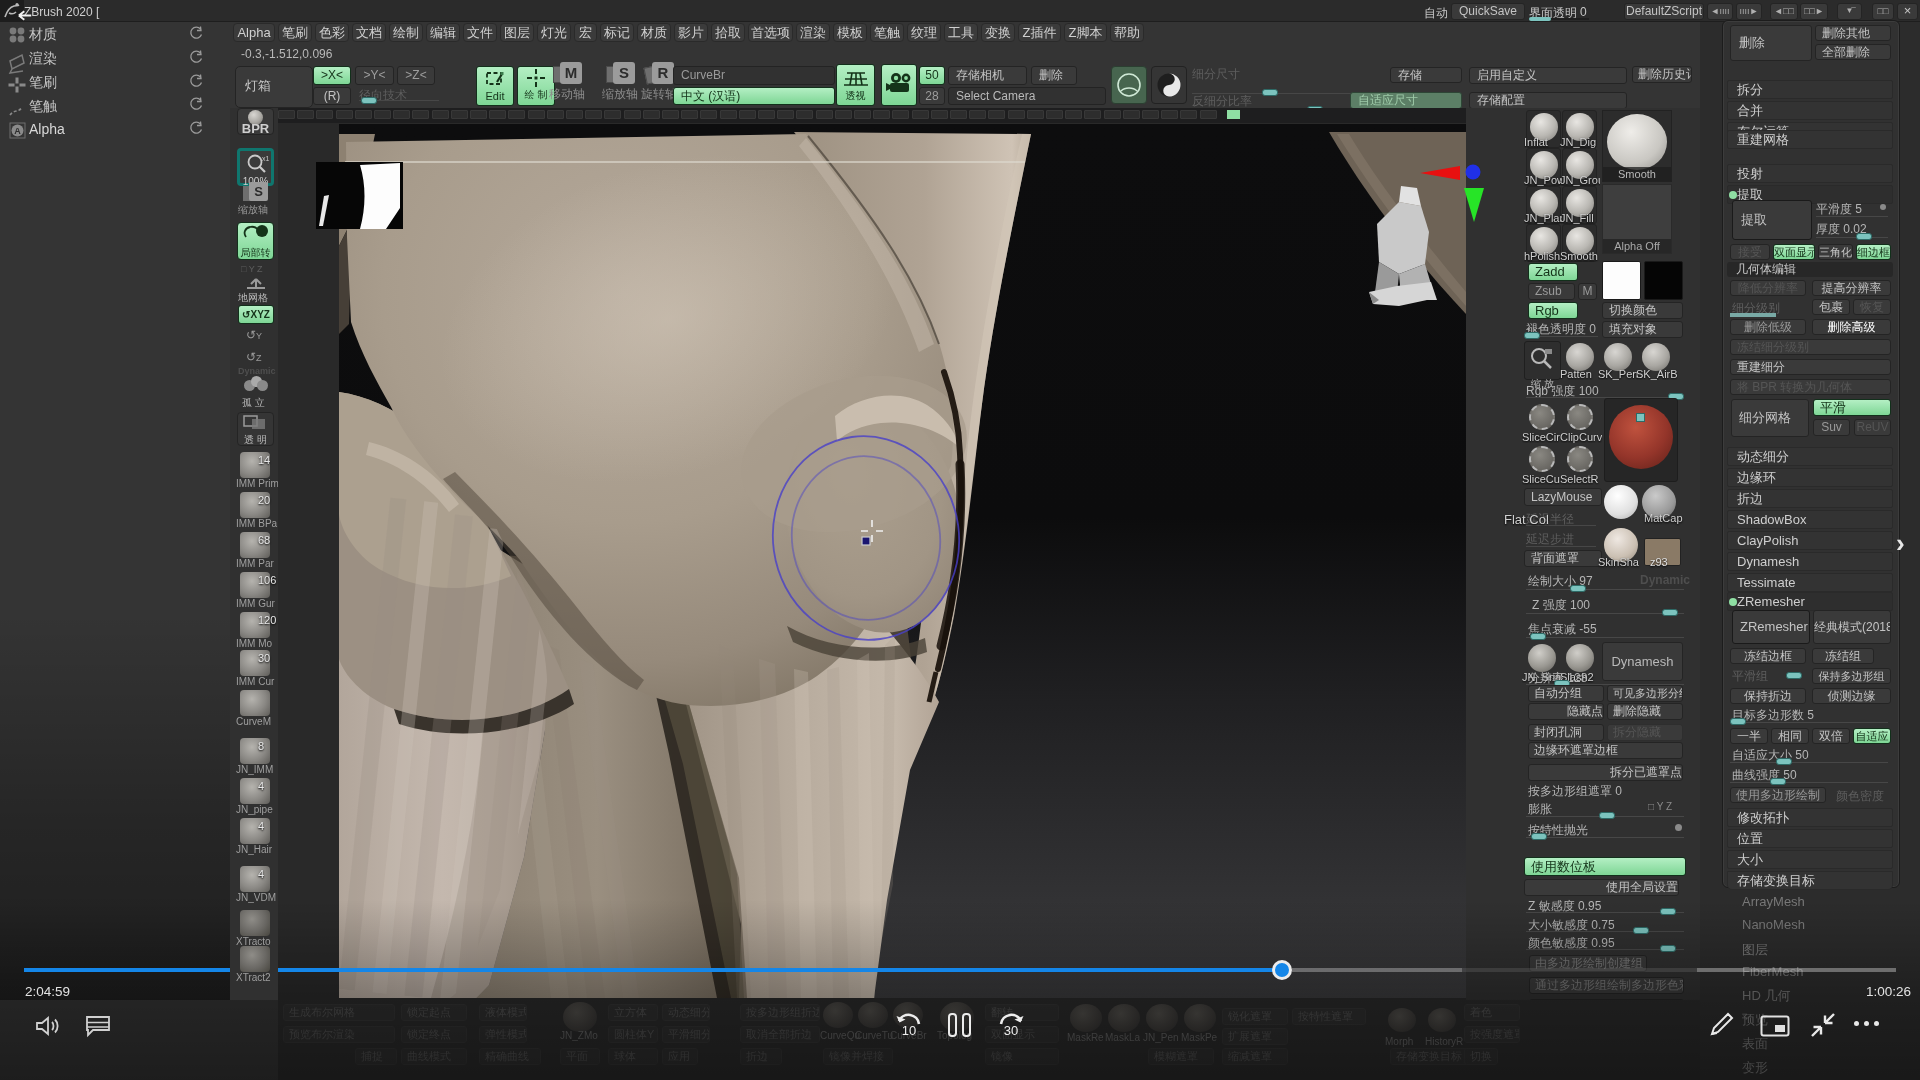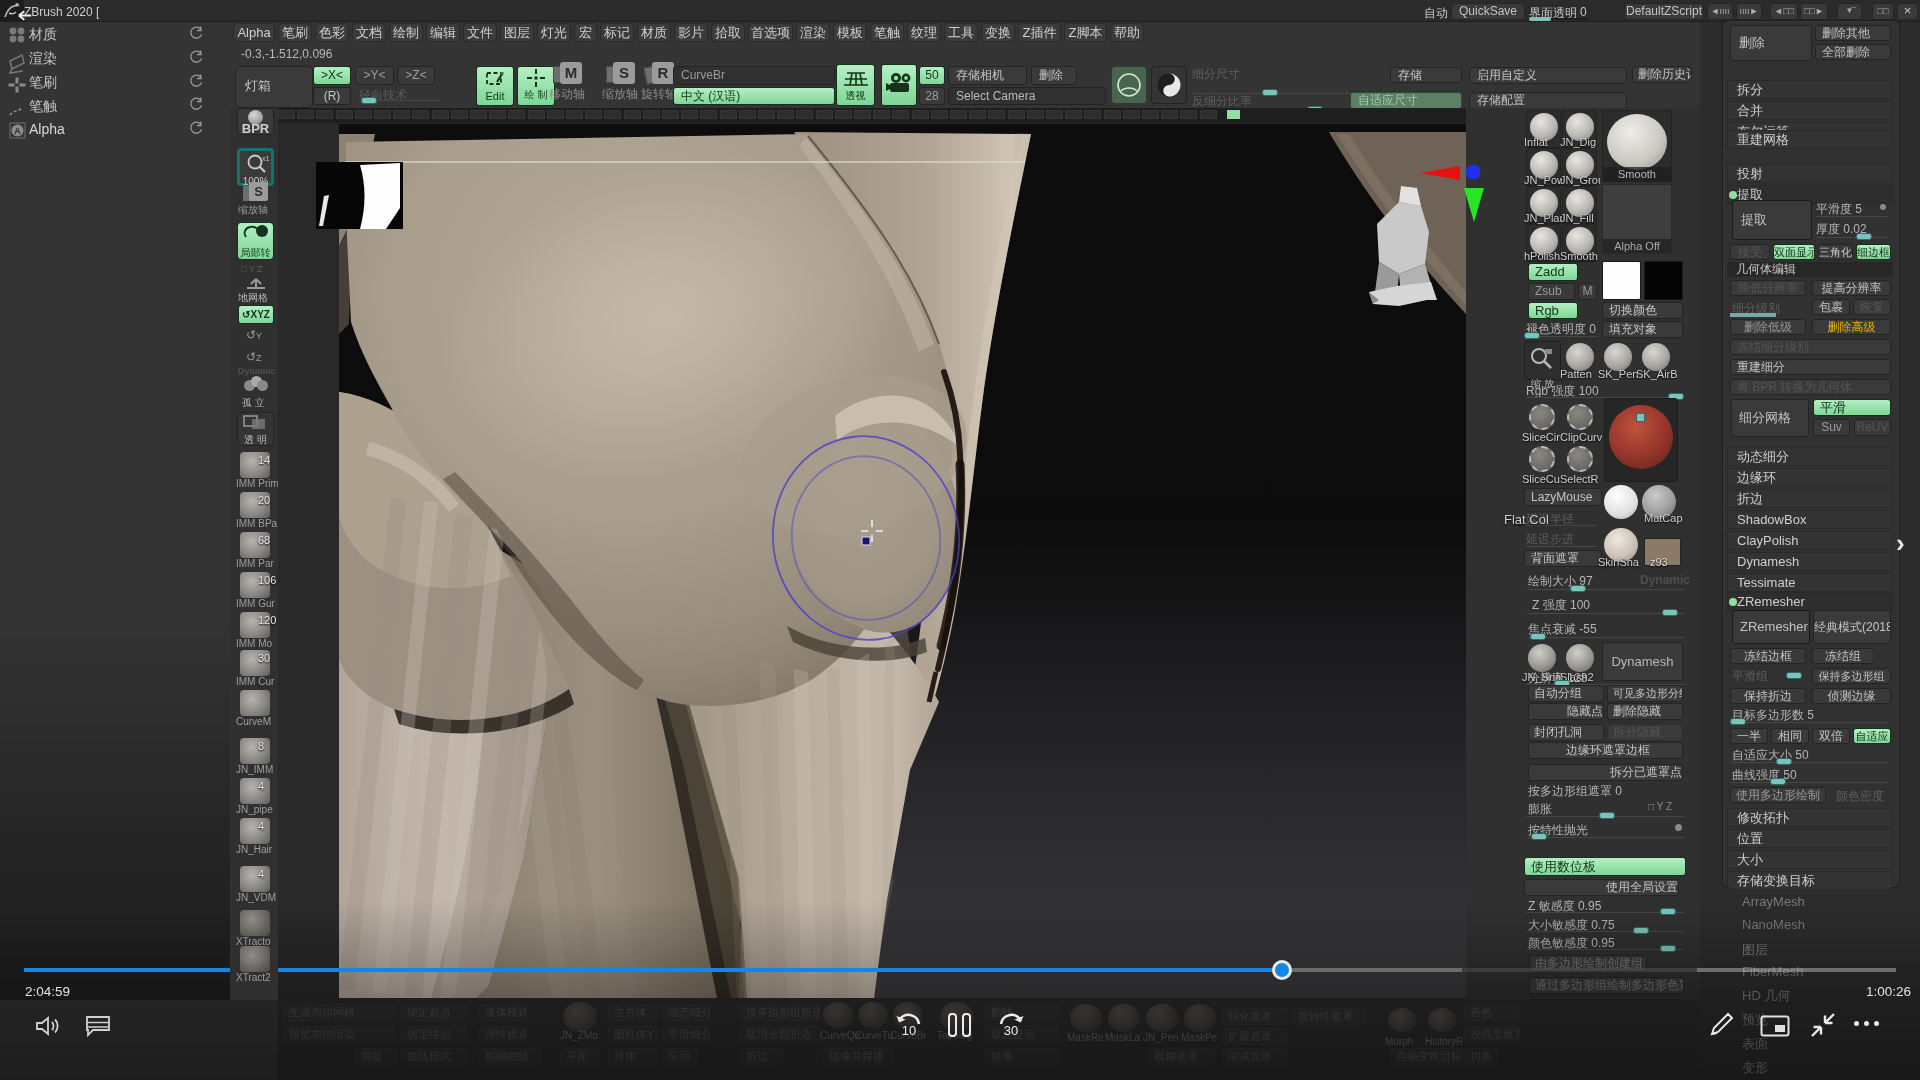--- a/index.html
+++ b/index.html
@@ -526,21 +526,21 @@
     <div class="b" style="left:1602px;top:642px;width:81px;height:39px;line-height:37px;font-size:13px;color:#b9b9b9">Dynamesh</div>
     <div class="lb" style="left:1528px;top:670px;color:#b5b5b5">分辨率  128</div>
     <div class="tk" style="left:1526px;top:684px;width:158px"></div>
     <div class="kn" style="left:1554px;top:680px"></div>
     <div class="b" style="left:1528px;top:685px;width:76px;height:17px;line-height:15px;text-align:left;padding-left:5px">自动分组</div>
     <div class="b" style="left:1607px;top:685px;width:76px;height:17px;line-height:15px;text-align:left;padding-left:5px;font-size:11px">可见多边形分组</div>
     <div class="b" style="left:1528px;top:703px;width:76px;height:17px;line-height:15px;text-align:right;padding-left:5px">隐藏点</div>
     <div class="b" style="left:1607px;top:703px;width:76px;height:17px;line-height:15px;text-align:left;padding-left:5px">删除隐藏</div>
     <div class="b" style="left:1528px;top:724px;width:76px;height:17px;line-height:15px;text-align:left;padding-left:5px">封闭孔洞</div>
     <div class="b" style="left:1607px;top:724px;width:76px;height:17px;line-height:15px;text-align:left;padding-left:5px;color:#555;border-color:#2e2e2e">拆分隐藏</div>
-    <div class="b" style="left:1528px;top:742px;width:155px;height:17px;line-height:15px;text-align:center;padding-left:5px">边缘环遮罩边框</div>
+    <div class="b" style="left:1528px;top:742px;width:155px;height:17px;line-height:15px;text-align:left;padding-left:5px">边缘环遮罩边框</div>
     <div class="b" style="left:1528px;top:764px;width:155px;height:17px;line-height:15px;text-align:right;padding-left:5px">拆分已遮罩点</div>
     <div class="lb" style="left:1528px;top:783px;color:#b5b5b5">按多边形组遮罩  0</div>
     <div class="lb" style="left:1528px;top:801px;color:#b5b5b5">膨胀</div>
     <div class="lb" style="left:1648px;top:801px;color:#8a8a8a;font-size:10px">□ Y Z</div>
     <div class="tk" style="left:1526px;top:816px;width:158px"></div>
     <div class="kn" style="left:1599px;top:812px"></div>
     <div class="lb" style="left:1528px;top:822px;color:#b5b5b5">按特性抛光</div>
     <div class="dot" style="left:1675px;top:824px"></div>
     <div class="tk" style="left:1526px;top:837px;width:158px"></div>
     <div class="kn" style="left:1531px;top:833px"></div>
@@ -583,21 +583,21 @@
 <div class="b" style="left:1818px;top:244px;width:35px;height:16px;line-height:14px;font-size:11px">三角化</div>
 <div class="g" style="left:1856px;top:244px;width:35px;height:16px;line-height:14px;font-size:11px">细边框</div>
 <div class="ab" style="left:1727px;top:262px;width:166px;height:15px;background:#272727;border-radius:3px;color:#c9c9c9;font-size:12px;line-height:15px;padding-left:9px">几何体编辑</div>
 <div class="b" style="left:1730px;top:280px;width:76px;height:16px;line-height:14px;color:#555">降低分辨率</div>
 <div class="b" style="left:1812px;top:280px;width:79px;height:16px;line-height:14px">提高分辨率</div>
 <div class="dm" style="left:1732px;top:300px">细分级别</div>
 <div class="ab" style="left:1730px;top:313px;width:46px;height:4px;background:#79aaa6"></div>
 <div class="b" style="left:1812px;top:299px;width:38px;height:16px;line-height:14px">包裹</div>
 <div class="b" style="left:1853px;top:299px;width:38px;height:16px;line-height:14px;color:#555">恢复</div>
 <div class="b" style="left:1730px;top:319px;width:76px;height:16px;line-height:14px;color:#999">删除低级</div>
-<div class="b" style="left:1812px;top:319px;width:79px;height:16px;line-height:14px;color:#eab308">删除高级</div>
+<div class="b" style="left:1812px;top:319px;width:79px;height:16px;line-height:14px;color:#ffffff">删除高级</div>
 <div class="b" style="left:1730px;top:339px;width:161px;height:16px;line-height:14px;color:#555;text-align:left;padding-left:6px">冻结细分级别</div>
 <div class="b" style="left:1730px;top:359px;width:161px;height:16px;line-height:14px;text-align:left;padding-left:6px">重建细分</div>
 <div class="b" style="left:1730px;top:379px;width:161px;height:16px;line-height:14px;color:#555;text-align:left;padding-left:6px">将 BPR 转换为几何体</div>
 <div class="b" style="left:1731px;top:399px;width:78px;height:38px;line-height:36px;text-align:left;padding-left:7px;font-size:13px">细分网格</div>
 <div class="g" style="left:1813px;top:399px;width:78px;height:17px;line-height:15px;text-align:left;padding-left:6px;font-size:13px">平滑</div>
 <div class="b" style="left:1813px;top:419px;width:37px;height:17px;line-height:15px;color:#999">Suv</div>
 <div class="b" style="left:1854px;top:419px;width:37px;height:17px;line-height:15px;color:#555">ReUV</div>
 <div class="row" style="top:447px">动态细分</div>
 <div class="row" style="top:468px">边缘环</div>
 <div class="row" style="top:489px">折边</div>

